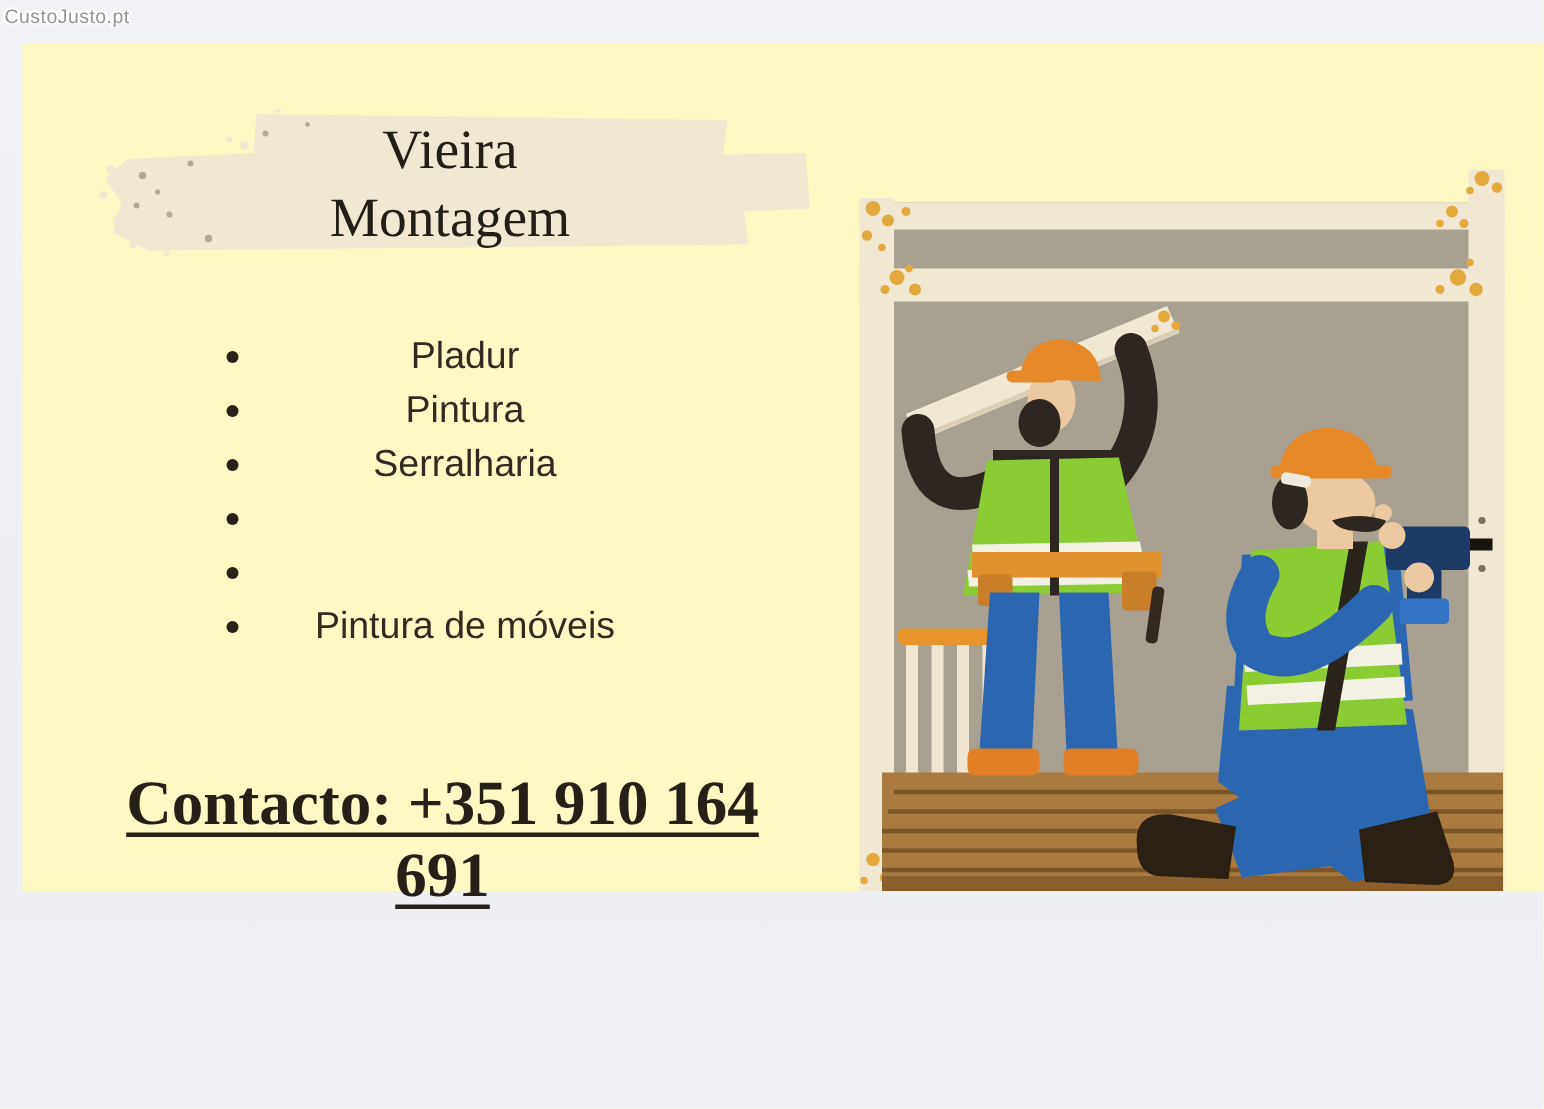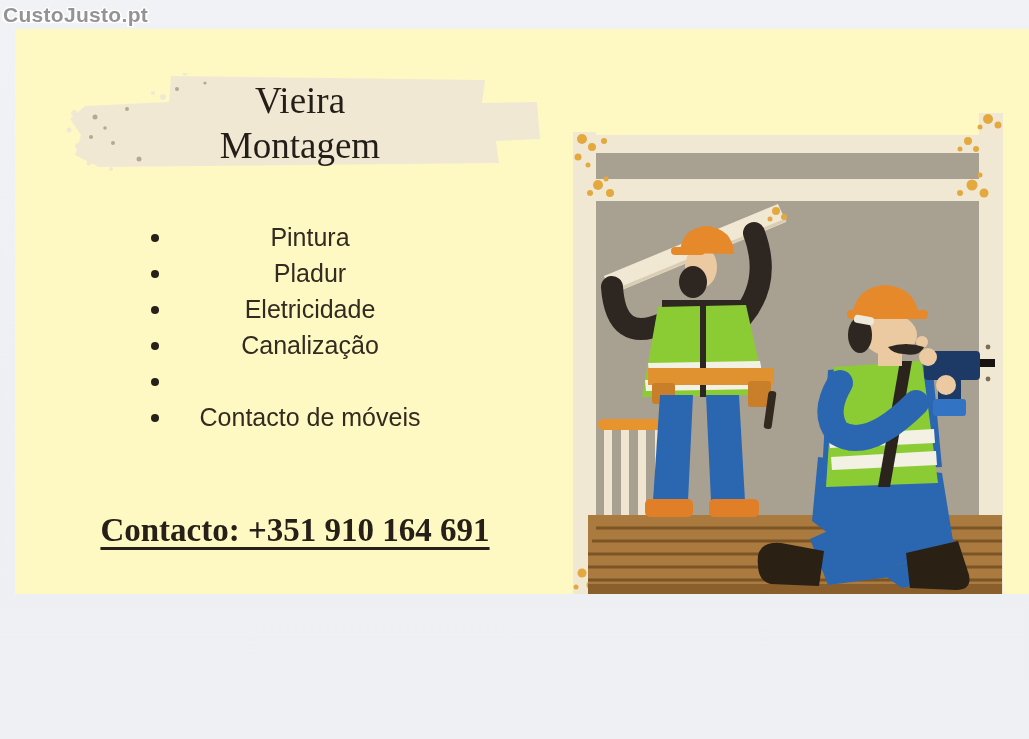--- a/index.html
+++ b/index.html
@@ -5,21 +5,21 @@
   html,body{margin:0;padding:0;}
   body{
     width:1029px;height:739px;
     background:linear-gradient(180deg,#f1f2f6 0%,#edeff3 60%,#eef0f4 100%);
     font-family:"Liberation Sans",sans-serif;
     position:relative;overflow:hidden;
   }
   .watermark{
     position:absolute;left:3px;top:3px;
     font-family:"Liberation Sans",sans-serif;
-    font-weight:bold;font-size:21px;letter-spacing:.3px;
+    font-weight:normal;font-size:13px;letter-spacing:.3px;
     color:#949494;
     text-shadow:
       1px 0 0 #fff,-1px 0 0 #fff,0 1px 0 #fff,0 -1px 0 #fff,
       1px 1px 0 #fff,-1px -1px 0 #fff,1px -1px 0 #fff,-1px 1px 0 #fff,
       2px 1px 0 #fff,-2px 1px 0 #fff;
   }
   .card{
     position:absolute;left:15px;top:29px;width:1028px;height:565px;
     background:#fef9c3;
   }
@@ -43,21 +43,21 @@
     font-size:25px;color:#332b21;
   }
   .service-item .bullet{
     position:absolute;left:36px;top:15px;width:8px;height:8px;
     border-radius:50%;background:#27211a;
   }
   .contact{
     position:absolute;left:55px;top:483px;width:450px;
     text-align:center;
     font-family:"Liberation Serif",serif;
-    font-weight:bold;font-size:33px;color:#272019;
+    font-weight:bold;font-size:42px;color:#272019;
     text-decoration:underline;
     text-decoration-thickness:3px;
     text-underline-offset:6px;
   }
   .illustration{position:absolute;left:545px;top:66px;}
 </style>
 </head>
 <body>
 
 <div class="watermark">CustoJusto.pt</div>
@@ -88,26 +88,26 @@
           <circle cx="140" cy="10" r="1.6"></circle>
       </g>
     </svg>
     <h1 class="title">
       <span>Vieira</span><br>
       <span>Montagem</span>
     </h1>
   </div>
 
   <ul class="services">
+      <li class="service-item"><span class="bullet"></span><span class="service-label">Pladur</span></li>
       <li class="service-item"><span class="bullet"></span><span class="service-label">Pintura</span></li>
-      <li class="service-item"><span class="bullet"></span><span class="service-label">Pladur</span></li>
-      <li class="service-item"><span class="bullet"></span><span class="service-label">Eletricidade</span></li>
-      <li class="service-item"><span class="bullet"></span><span class="service-label">Canalização</span></li>
+      <li class="service-item"><span class="bullet"></span><span class="service-label">Serralharia</span></li>
       <li class="service-item"><span class="bullet"></span></li>
-      <li class="service-item"><span class="bullet"></span><span class="service-label">Contacto de móveis</span></li>
+      <li class="service-item"><span class="bullet"></span></li>
+      <li class="service-item"><span class="bullet"></span><span class="service-label">Pintura de móveis</span></li>
     </ul>
 
   <div class="contact">Contacto: +351 910 164 691</div>
 
   <svg class="illustration" width="448" height="499" viewBox="0 0 448 499">
 
     <rect x="15" y="40" width="427" height="459" fill="#a8a192"></rect>
 
     <g>
       <rect x="13" y="37" width="23" height="462" fill="#f1e8d4"></rect>

